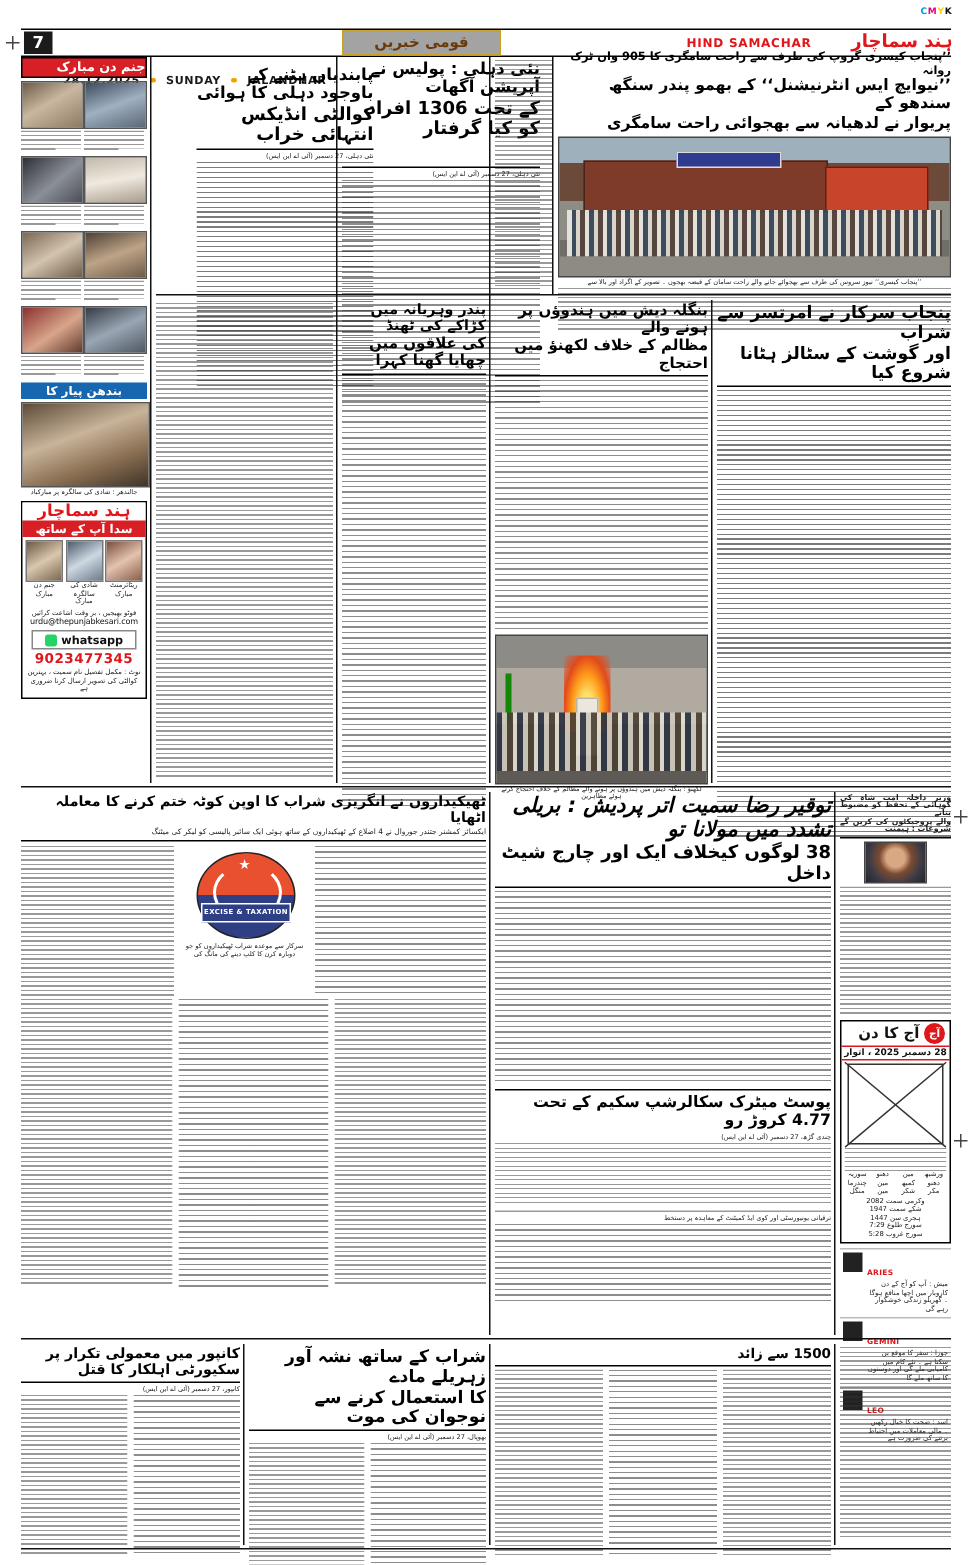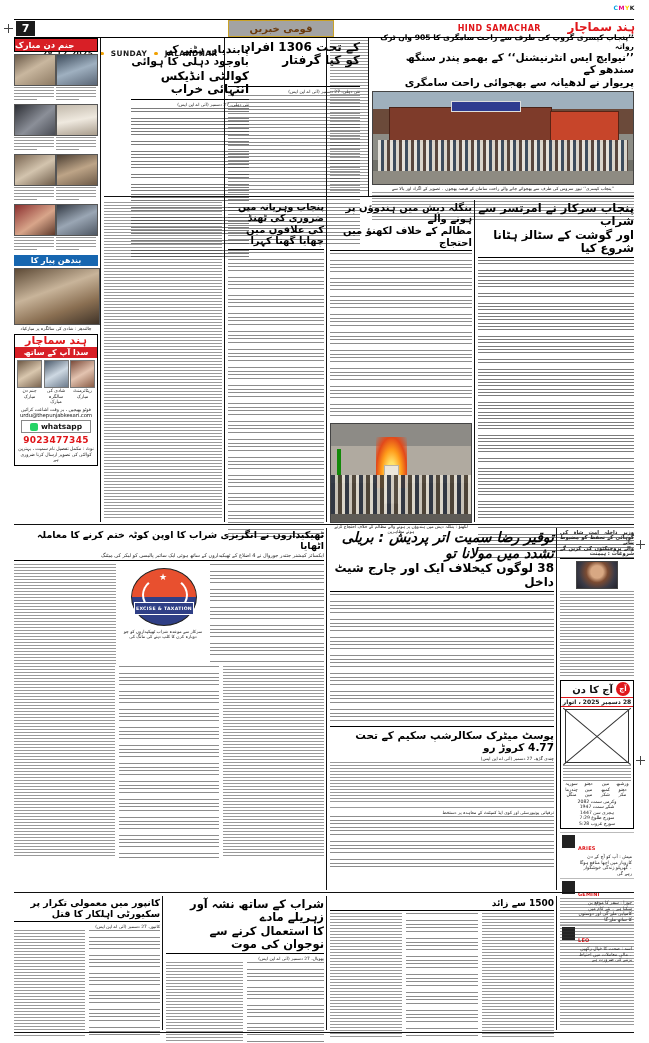--- a/index.html
+++ b/index.html
@@ -40,21 +40,21 @@
   .mast{position:absolute;right:14px;top:19px;width:92px;height:17px;color:#e0161a;font-weight:bold;font-size:12px;direction:rtl;text-align:right;line-height:17px;overflow:hidden;}
   .cmyk{position:absolute;right:14px;top:4px;font-size:6px;font-weight:bold;letter-spacing:.5px;}
   .cmyk i{font-style:normal;}
   .c1{color:#00a0e3}.c2{color:#e6007e}.c3{color:#ffd200}.c4{color:#111}
   .regmark{position:absolute;width:9px;height:9px;}
   .regmark::before{content:"";position:absolute;left:4px;top:0;width:.8px;height:9px;background:#444;}
   .regmark::after{content:"";position:absolute;top:4px;left:0;height:.8px;width:9px;background:#444;}
 
   
   .lcol{position:absolute;left:14px;top:38px;width:84px;}
-  .redbar{background:#d81f26;color:#fff;text-align:left;font-weight:bold;font-size:8.5px;direction:rtl;line-height:12px;height:12px;border:0.8px solid #000;}
+  .redbar{background:#d81f26;color:#fff;text-align:right;font-weight:bold;font-size:8.5px;direction:rtl;line-height:12px;height:12px;border:0.8px solid #000;}
   .bluebar{background:#1666b0;color:#fff;text-align:center;font-weight:bold;font-size:8px;direction:rtl;line-height:11px;height:11px;}
   .photogrid{display:flex;flex-wrap:wrap;gap:2px;margin-top:2px;}
   .kid{width:40px;}
   .kid .ph{width:40px;height:30px;border:0.6px solid #555;background:#b9b0a4;}
   .kid .cap{height:15px;margin-top:1px;}
   .ph.p1{background:linear-gradient(150deg,#6b5a48,#c9b79f 45%,#8d7a63);}
   .ph.p2{background:linear-gradient(160deg,#3c4a5a,#9fb0c0 50%,#5a6676);}
   .ph.p3{background:linear-gradient(140deg,#2d2f35,#8b8f98 55%,#4a4d55);}
   .ph.p4{background:linear-gradient(170deg,#c2b9ab,#efe9df 50%,#a89c8c);}
   .ph.p5{background:linear-gradient(150deg,#7a6652,#d3c4ae 50%,#6e5c49);}
@@ -231,20 +231,24 @@
   </div>
 
   <div style="position:absolute;left:104px;top:44px;width:118px;margin-left:27px;">
     <div class="hl" style="font-size:11px;">پابندیاں ہٹنے کے باوجود دہلی کا ہوائی</div>
     <div class="hl" style="font-size:12px;margin-top:1px;border-bottom:1.2px solid #000;padding-bottom:2px;">کوالٹی انڈیکس انتہائی خراب</div>
     <div class="smalltxt" style="margin-top:2px;">نئی دہلی، 27 دسمبر (آئی اے این ایس)</div>
     <div class="lines urdu" style="height:150px;margin-top:1px;"></div>
   </div>
 
   <div style="position:absolute;left:228px;top:40px;width:132px;">
+    <div class="hl" style="font-size:11px;">
+      <span>نئی دہلی :</span>
+      <span>پولیس نے آپریشن آگھات</span>
+    </div>
     <div class="hl" style="font-size:12px;margin-top:1px;border-bottom:1.2px solid #000;padding-bottom:18px;">کے تحت 1306 افراد کو کیا گرفتار</div>
     <div class="smalltxt" style="margin-top:2px;">نئی دہلی، 27 دسمبر (آئی اے این ایس)</div>
     <div class="lines urdu d3" style="height:150px;margin-top:1px;"></div>
   </div>
 
   <div style="position:absolute;left:372px;top:34px;width:262px;">
     <div class="hl" style="font-size:7.6px;">’’پنجاب کیسری گروپ کی طرف سے راحت سامگری کا 905 واں ٹرک روانہ</div>
     <div class="hl" style="font-size:10.5px;margin-top:1px;">’’نیوایچ ایس انٹرنیشنل‘‘ کے بھمو پندر سنگھ سندھو کے</div>
     <div class="hl" style="font-size:10.5px;margin-top:1px;">پریوار نے لدھیانہ سے بھجوائی راحت سامگری</div>
     <div class="newsphoto truckshot" style="height:92px;margin-top:3px;">
@@ -281,21 +285,21 @@
       <div class="crowd"></div>
       <div class="road"></div>
     </div>
     <div class="capt">لکھنؤ : بنگلہ دیش میں ہندوؤں پر ہونے والے مظالم کے خلاف احتجاج کرتے ہوئے مظاہرین</div>
   </div>
 
   <div style="position:absolute;left:104px;top:202px;width:118px;">
     <div class="lines urdu d2" style="height:316px;"></div>
   </div>
   <div style="position:absolute;left:228px;top:202px;width:96px;">
-    <div class="hl" style="font-size:9.5px;">پنجاب وہریانہ میں ضروری کی ٹھنڈ</div>
+    <div class="hl" style="font-size:9.5px;">پندر وہریانہ میں کڑاکے کی ٹھنڈ</div>
     <div class="hl" style="font-size:10px;margin-top:1px;border-bottom:1.2px solid #000;padding-bottom:2px;">کی علاقوں میں چھایا گھنا کہرا</div>
     <div class="lines urdu d3" style="height:286px;margin-top:2px;"></div>
   </div>
 
   <div class="hrule" style="left:14px;top:524px;width:620px;"></div>
 
   <div style="position:absolute;left:14px;top:530px;width:310px;">
     <div class="hl" style="font-size:9.5px;">ٹھیکیداروں نے انگریزی شراب کا اوپن کوٹہ ختم کرنے کا معاملہ اٹھایا</div>
     <div class="smalltxt" style="font-size:5px;margin-top:2px;border-bottom:.8px solid #000;padding-bottom:2px;">ایکسائز کمشنر جتندر جوروال نے 4 اضلاع کے ٹھیکیداروں کے ساتھ ہوئی ایک سائبر پالیسی کو لیکر کی میٹنگ</div>
     <div style="display:flex;gap:4px;margin-top:3px;">

